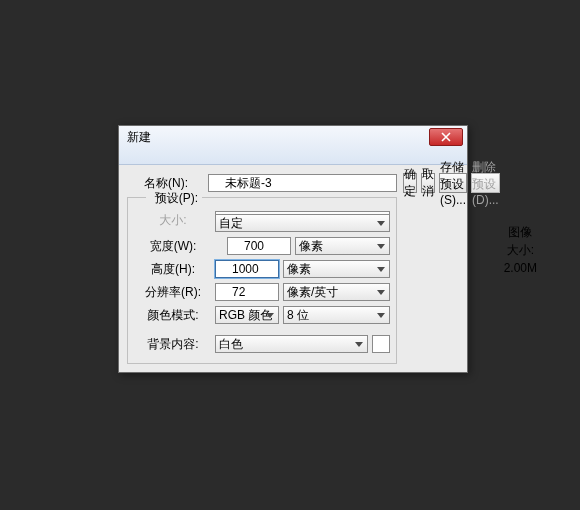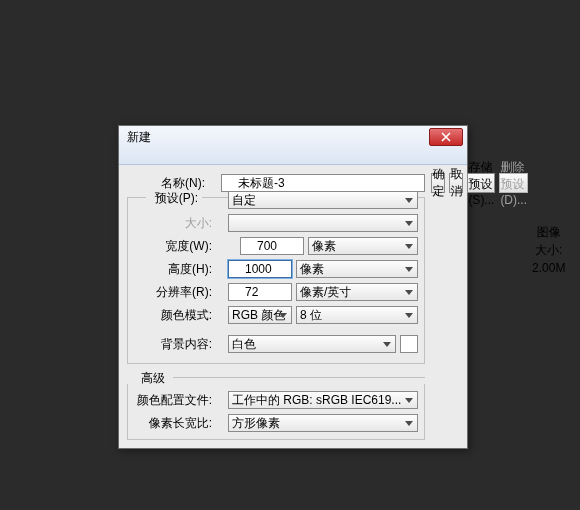--- a/index.html
+++ b/index.html
@@ -62,22 +62,22 @@
     gap: 4px;
   }
   .row {
     display: flex;
     align-items: center;
     margin-bottom: 3px;
     height: 20px;
   }
   .label {
     width: 78px;
-    text-align: right;
-    padding-right: 16px;
+    text-align: center;
+    padding-right: 3px;
   }
   input.text {
     height: 18px;
     border: 1px solid #8a8a8a;
     background: #fff;
     padding: 0 16px;
     font-size: 12px;
     box-sizing: border-box;
   }
   input.text.active {
@@ -199,29 +199,29 @@
     <div class="left-col">
 
       <div class="row">
         <div class="label">名称(N):</div>
         <input class="text" style="flex: 1 1 0%;" value="未标题-3">
       </div>
 
       <div class="groupbox">
         <div class="legend" style="left:18px; top:-8px; width:48px; text-align:right;">预设(P):</div>
 
+        <div class="row">
+          <div class="label disabled-label">大小:</div>
+          <div class="select" style="flex:1; color:#a0a0a0;"></div>
+        </div>
         <div class="row" style="margin-top:-20px;">
           <div class="label"></div>
           <div class="select" style="flex:1">
             <span>自定</span>
           </div>
-        </div>
-        <div class="row">
-          <div class="label disabled-label">大小:</div>
-          <div class="select" style="flex:1; color:#a0a0a0;"></div>
         </div>
         <div class="row">
           <div class="label">宽度(W):</div>
           <input class="text" style="width: 64px; margin-left: 12px;" value="700">
           <div style="width:4px"></div>
           <div class="select" style="flex:1">
             <span>像素</span>
           </div>
         </div>
         <div class="row">
@@ -254,40 +254,20 @@
         <div class="row">
           <div class="label">背景内容:</div>
           <div class="select" style="flex:1">
             <span>白色</span>
           </div>
           <div style="width:4px"></div>
           <div class="swatch"></div>
         </div>
       </div>
 
-      <div class="advanced-tab">
-        <div class="tab-header">
-          <div class="tab-line"></div>
-          <span class="tab-label">高级</span>
-        </div>
-        <div class="advanced-content">
-          <div class="row">
-            <div class="label">颜色配置文件:</div>
-            <div class="select" style="flex:1">
-              <span>工作中的 RGB: sRGB IEC619...</span>
-            </div>
-          </div>
-          <div class="row" style="margin-bottom:0">
-            <div class="label">像素长宽比:</div>
-            <div class="select" style="flex:1">
-              <span>方形像素</span>
-            </div>
-          </div>
-        </div>
-      </div>
     </div>
 
     <div class="right-col">
       <div class="btn">确定</div>
       <div class="btn">取消</div>
       <div class="btn">存储预设(S)...</div>
       <div class="btn disabled">删除预设(D)...</div>
       <div class="info-block">
         <div>图像大小:</div>
         <div>2.00M</div>

